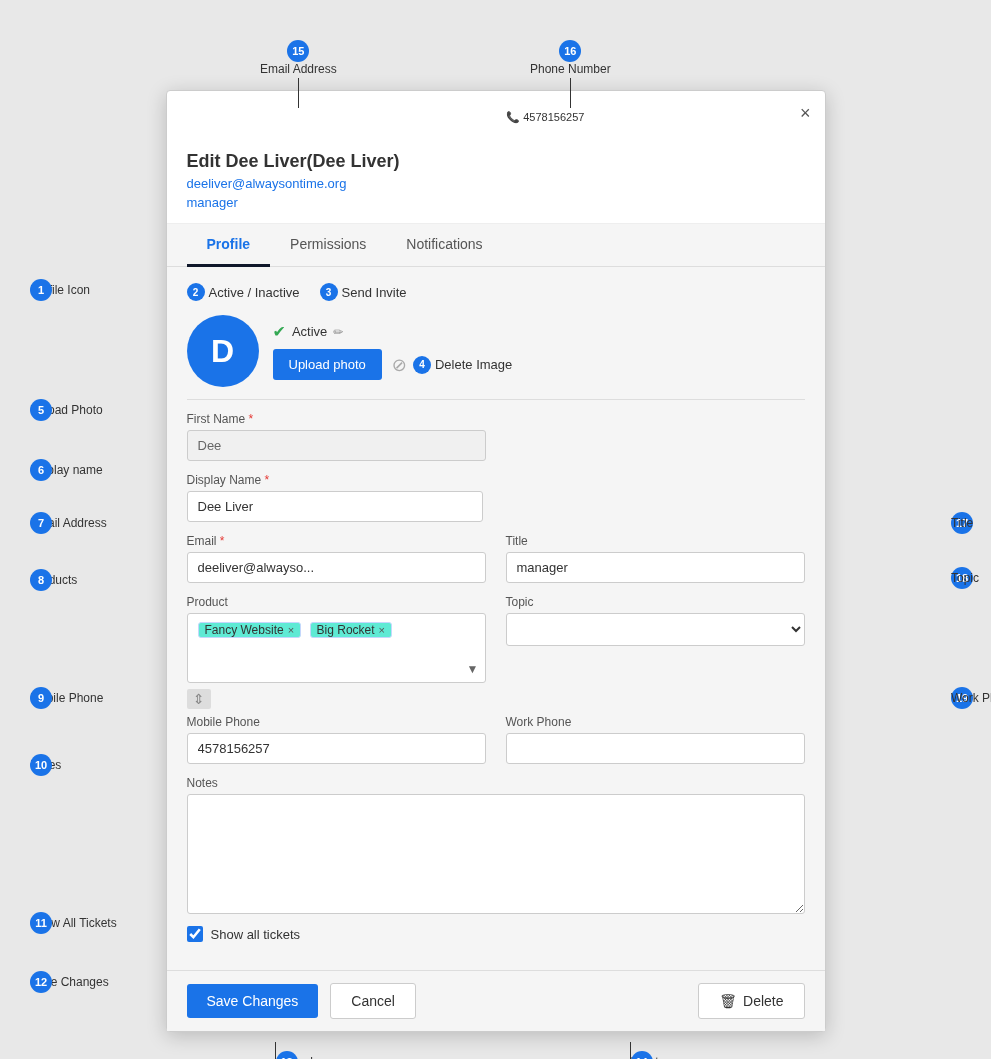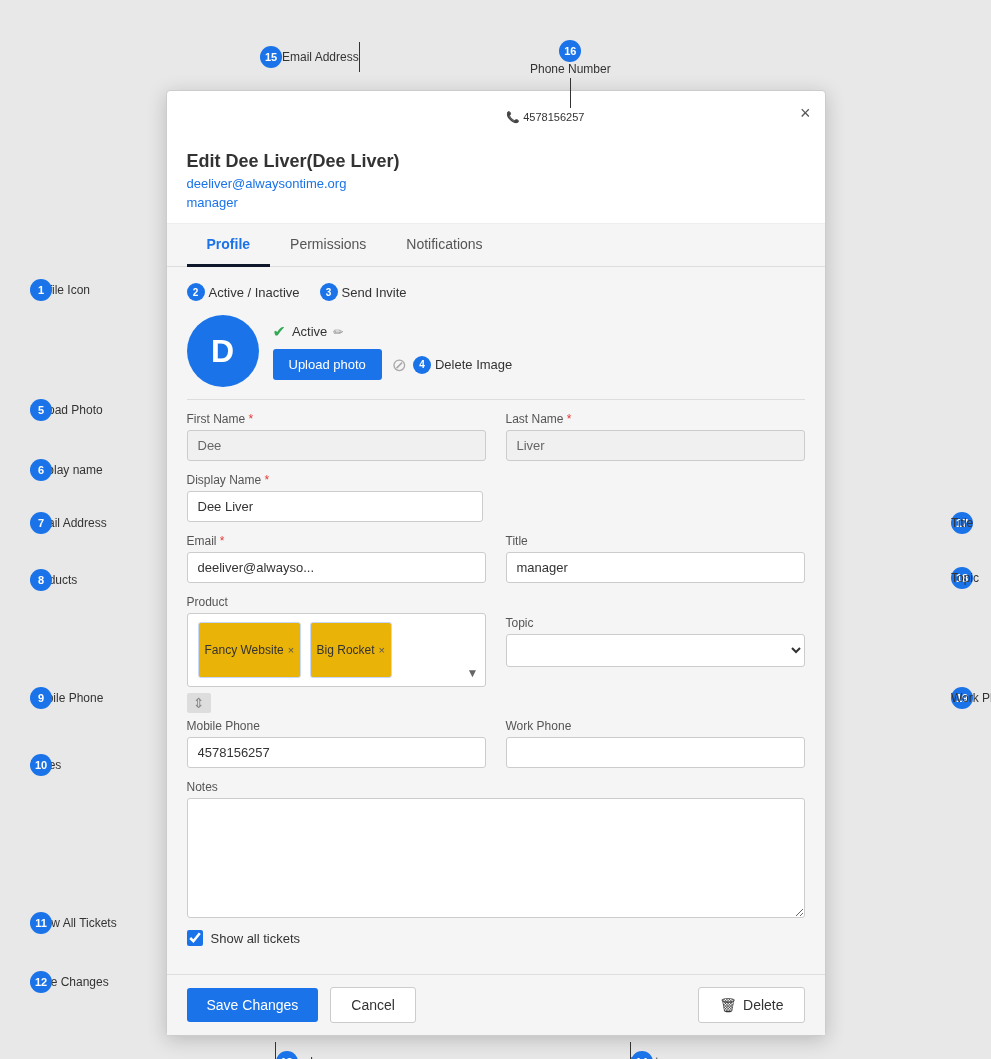--- a/index.html
+++ b/index.html
@@ -203,21 +203,20 @@
     
     .form-grid {
       display: grid;
       grid-template-columns: 1fr 1fr;
       gap: 12px 20px;
     }
     .form-group {
       display: flex;
       flex-direction: column;
       gap: 4px;
-      justify-content: center;
     }
     .form-group.full-width {
       grid-column: 1 / -1;
     }
     .form-label {
       font-size: 12px;
       color: #555;
       font-weight: 500;
     }
     .required {
@@ -241,24 +240,24 @@
       border: 1px solid #ccc;
       background: white;
       border-radius: 3px;
       padding: 6px 8px;
       min-height: 70px;
       position: relative;
     }
     .tag {
       display: inline-flex;
       align-items: center;
-      background: #eab308;
+      background: #5eead4;
       border: 1px solid #c5d7fc;
       border-radius: 3px;
-      padding: 20px 6px;
+      padding: 0 6px;
       font-size: 12px;
       color: #333;
       margin: 2px;
       gap: 4px;
     }
     .tag-x {
       cursor: pointer;
       color: #555;
       font-size: 11px;
     }
@@ -365,21 +364,21 @@
       display: flex;
       align-items: center;
       gap: 6px;
     }
   </style>
 </head>
 <body>
 
 <div class="page-wrapper">
 
-  <div style="position:absolute; top:20px; left:240px; display:flex; flex-direction:row; align-items:center; z-index:200;">
+  <div style="position:absolute; top:20px; left:240px; display:flex; flex-direction:column; align-items:center; z-index:200;">
     <div class="annotation" style="position:relative; left:0; top:0;">15</div>
     <div class="annotation-label" style="position:relative;">Email Address</div>
     <div style="width:1px; height:30px; background:#333; margin:2px auto;"></div>
   </div>
 
   <div style="position:absolute; top:20px; left:510px; display:flex; flex-direction:column; align-items:center; z-index:200;">
     <div class="annotation" style="position:relative; left:0; top:0;">16</div>
     <div class="annotation-label" style="position:relative;">Phone Number</div>
     <div style="width:1px; height:30px; background:#333; margin:2px auto;"></div>
   </div>
@@ -516,26 +515,20 @@
 
       <div class="form-grid">
 
         <div class="form-group">
           <label class="form-label">
             <span>First Name</span><span class="required"> *</span>
           </label>
           <input class="form-input readonly" type="text" readonly="" value="Dee" style="">
         </div>
 
-        <div class="form-group">
-          <label class="form-label">
-            <span>Last Name</span><span class="required"> *</span>
-          </label>
-          <input class="form-input readonly" type="text" readonly="" value="Liver" style="">
-        </div>
 
         <div class="form-group full-width">
           <label class="form-label">
             <span>Display Name</span><span class="required"> *</span>
           </label>
           <input class="form-input" type="text" style="width: 48%;" value="Dee Liver">
         </div>
 
         <div class="form-group">
           <label class="form-label">

